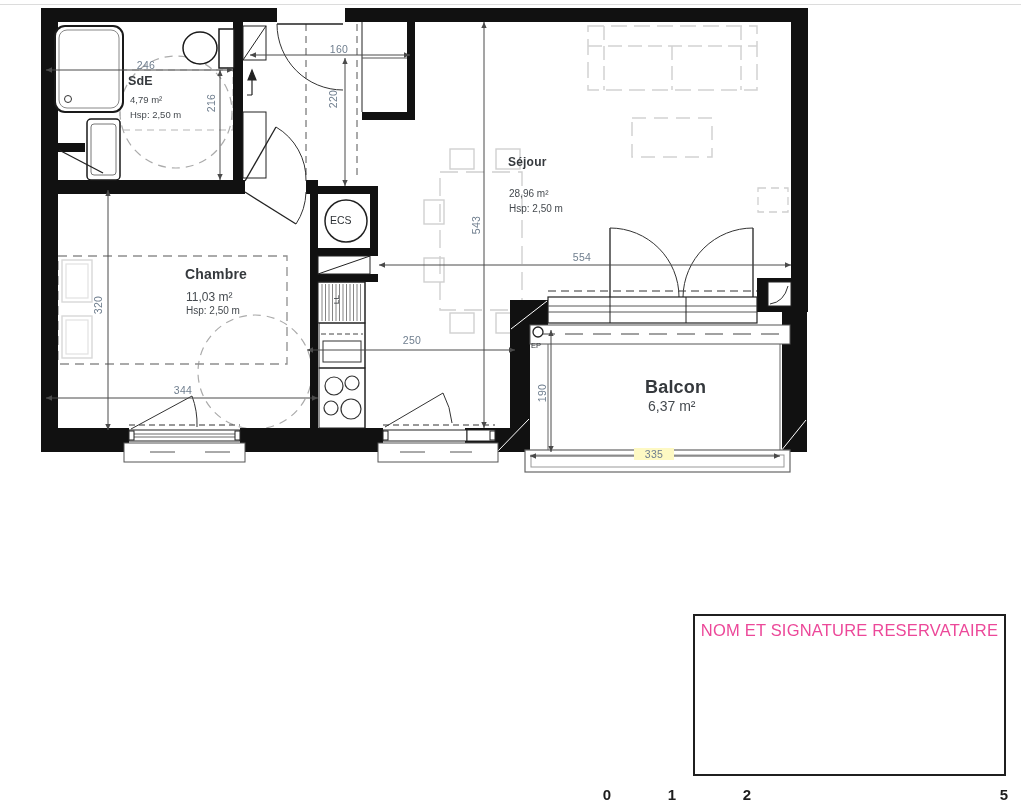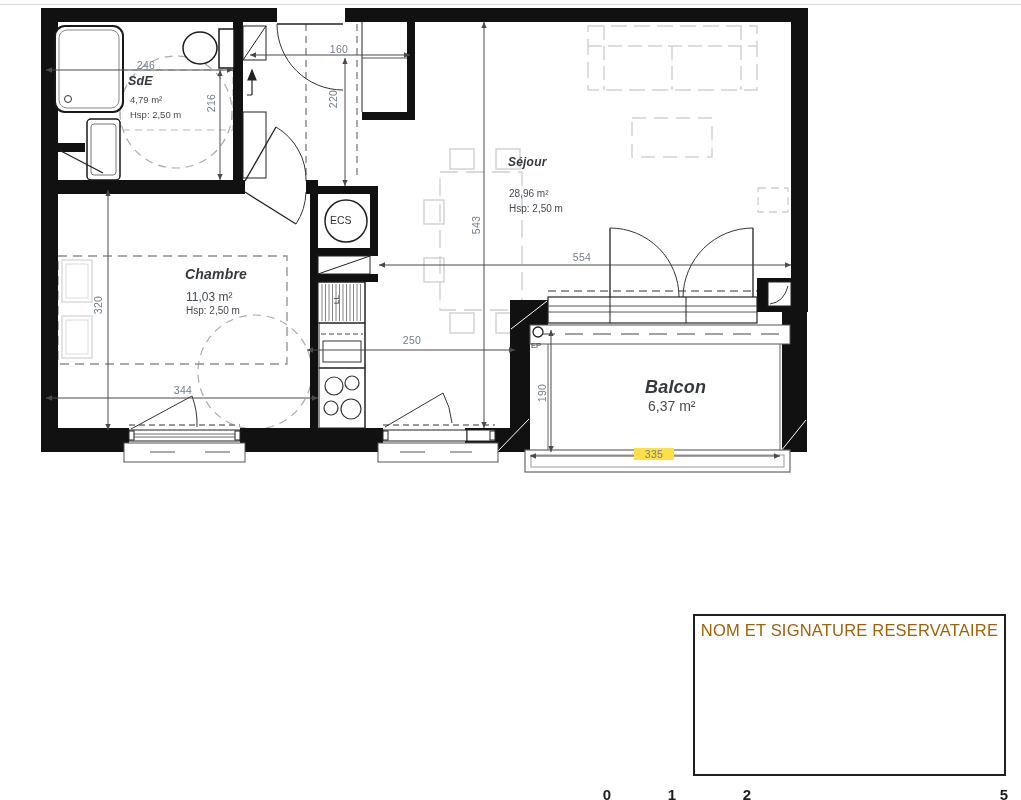--- a/index.html
+++ b/index.html
@@ -1,29 +1,29 @@
 <!DOCTYPE html>
 <html><head>
 <meta charset="utf-8">
 <style>
   html,body{margin:0;padding:0;background:#fff;}
   #canvas{position:relative;width:1021px;height:800px;background:#fff;overflow:hidden;
           font-family:"Liberation Sans",sans-serif;}
   #canvas svg{position:absolute;left:0;top:0;}
   .hairline{position:absolute;left:0;top:4px;width:1021px;height:1px;background:#dcdcdc;}
   .lbl{position:absolute;white-space:nowrap;}
-  .room-name{font-weight:bold;color:#35393d;letter-spacing:.2px;font-style:italic;}
+  .room-name{font-weight:bold;color:#35393d;letter-spacing:.2px;}
   .room-sub{color:#454a4f;}
   .dim{width:40px;text-align:center;font-size:10.5px;color:#6f7e8e;letter-spacing:.3px;}
   .dim.v{transform:rotate(-90deg);transform-origin:center;}
-  .dim.bg{background:#fde047;}
+  .dim.bg{background:#fef9c3;}
   .eq{color:#2e3236;}
   .sigbox{position:absolute;left:693px;top:614px;width:309px;height:158px;
           border:2px solid #1f1f1f;background:#fff;}
-  .sigbox .title{margin-top:5px;text-align:center;font-size:16.5px;color:#a16207;letter-spacing:.2px;}
+  .sigbox .title{margin-top:5px;text-align:center;font-size:16.5px;color:#ec4899;letter-spacing:.2px;}
   .scale-num{position:absolute;top:786px;width:20px;text-align:center;
              font-size:15px;font-weight:600;color:#1d1d1d;}
 </style>
 </head>
 <body>
 
 <div id="canvas">
   <div class="hairline"></div>
 
   <svg width="1021" height="800" viewBox="0 0 1021 800">

